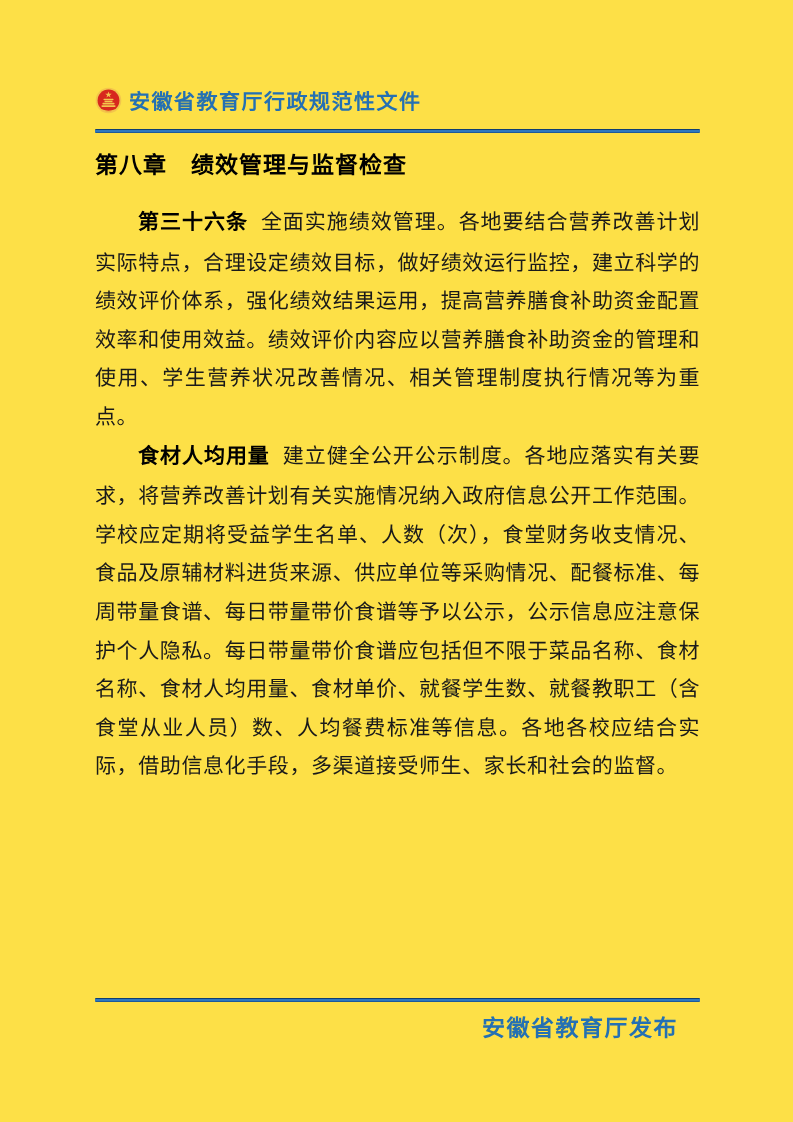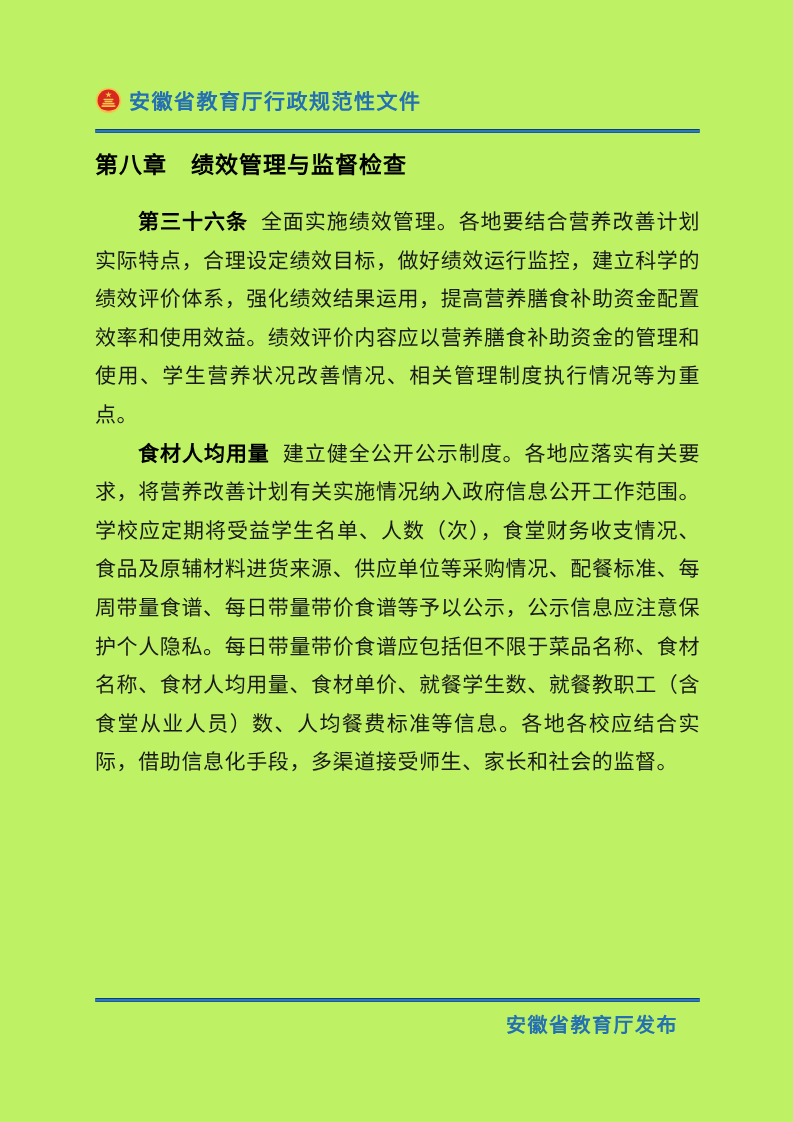--- a/index.html
+++ b/index.html
@@ -8,21 +8,21 @@
     font-family: "Liberation Serif", "DejaVu Serif", serif;
     width: 793px;
     height: 1122px;
     position: relative;
     overflow: hidden;
     color: #1c1c1c;
   }
   .page {
     position: absolute;
     inset: 0;
-    background: #bef264;
+    background: #fde047;
   }
   .content {
     position: absolute;
     left: 95px;
     width: 605px;
     top: 85px;
   }
   
   .doc-header {
     display: flex;
@@ -67,42 +67,42 @@
     text-justify: inter-ideograph;
     letter-spacing: 0.6px;
     color: #1a1a1a;
   }
   .articles p {
     text-indent: 43px;
     margin: 0;
   }
   .article-number {
     font-weight: bold;
-    font-family: Liberation Serif, serif;
+    font-family: Liberation Mono, monospace;
     color: #000000;
     margin-right: 13px;
   }
   
   .doc-footer {
     position: absolute;
     left: 95px;
     width: 605px;
     top: 998px;
   }
   .footer-rule {
     height: 4px;
     background: linear-gradient(to bottom, #0f3f72 0%, #0f3f72 30%, #2e78be 30%, #2e78be 80%, #1d5a9a 80%);
     border-radius: 1px;
   }
   .publisher-label {
     margin-top: 7px;
     text-align: right;
     padding-right: 22px;
     color: #2470b3;
-    font-size: 20px;
+    font-size: 23px;
     font-weight: bold;
     letter-spacing: 1.5px;
     font-family: "Liberation Sans", "DejaVu Sans", sans-serif;
   }
 </style>
 </head>
 <body>
 
 <div class="page">
   <div class="content">

